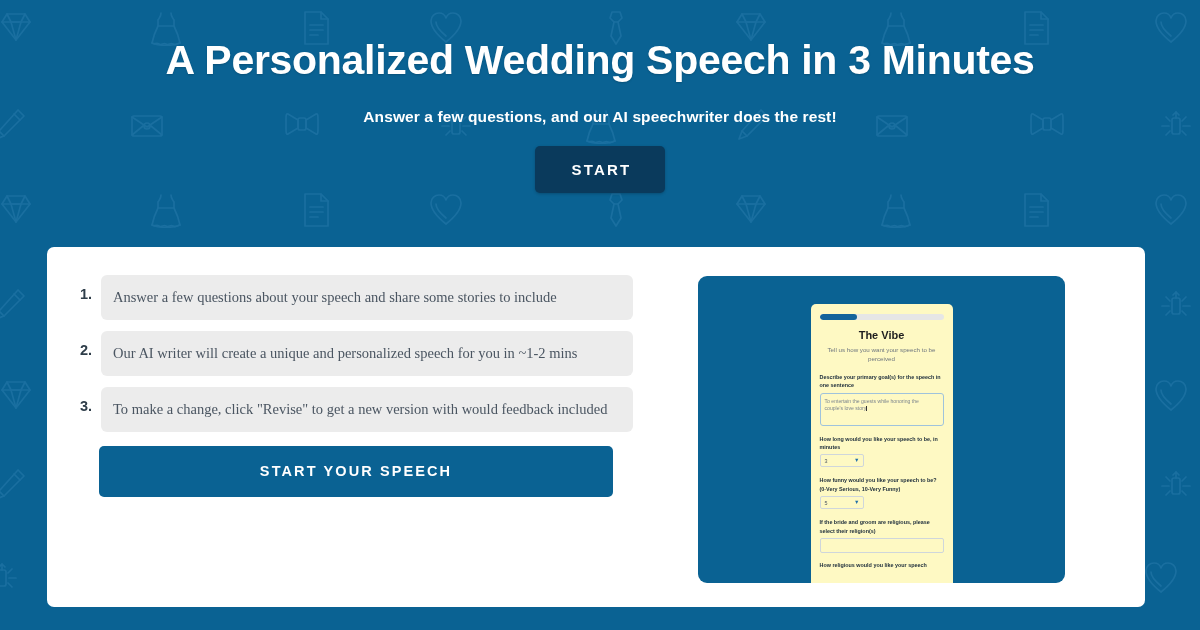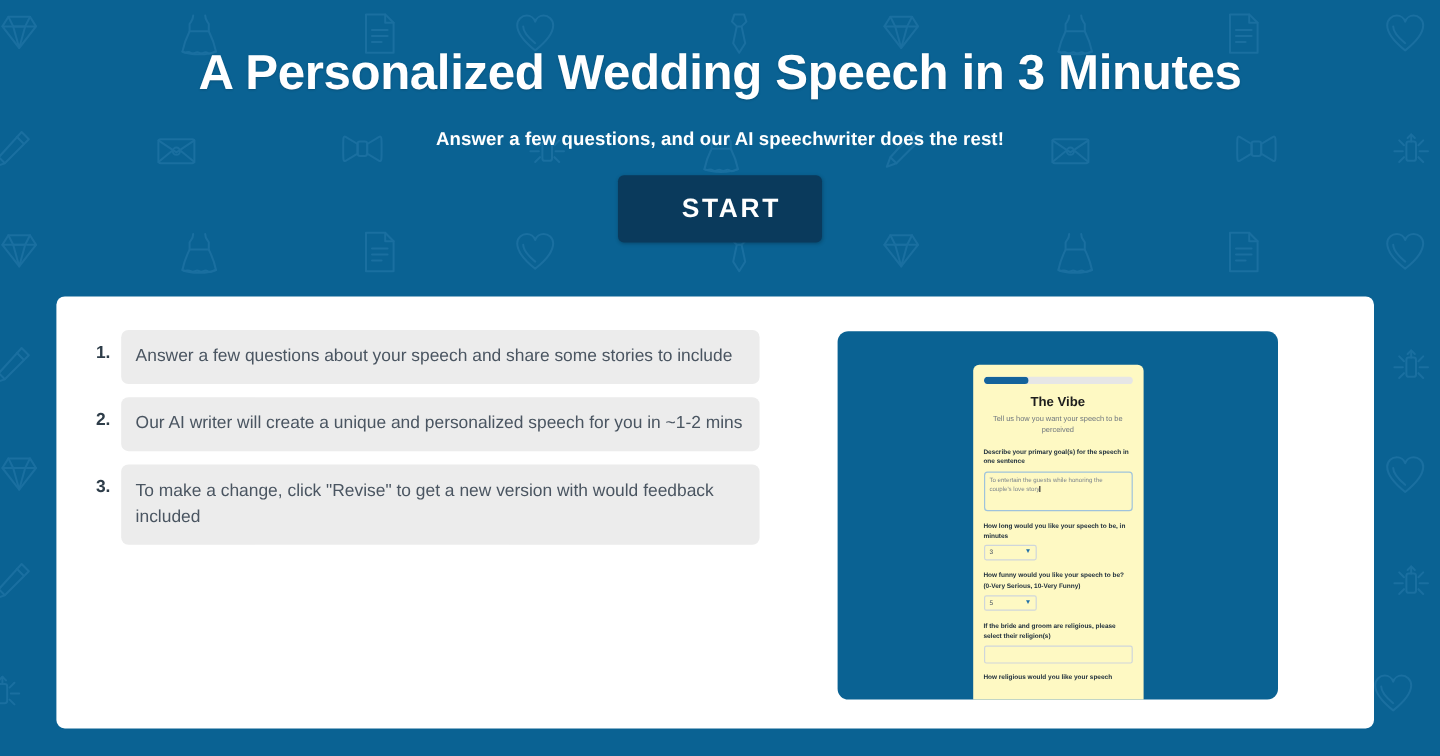--- a/index.html
+++ b/index.html
@@ -48,24 +48,24 @@
     font-size: 15.5px;
     font-weight: bold;
     margin-top: 24px;
     letter-spacing: 0.1px;
   }
   #start-button {
     display: inline-block;
     margin-top: 20px;
     background: #0a3a5c;
     color: #ffffff;
-    font-size: 22px;
+    font-size: 15px;
     font-weight: bold;
     letter-spacing: 2.2px;
-    padding: 15px 34px 15px 53px;
+    padding: 15px 34px 15px 37px;
     border: none;
     border-radius: 5px;
     cursor: pointer;
     font-family: "Liberation Sans", sans-serif;
     box-shadow: 0 1px 3px rgba(0,0,0,.22);
   }
 
   
   #card {
     position: absolute;
@@ -111,20 +111,21 @@
     font-weight: bold;
   }
   .step-text {
     flex: 1;
     background: #ececec;
     border-radius: 6px;
     padding: 11px 6px 12px 12px;
     color: #4a5561;
     font-size: 14.5px;
     line-height: 1.52;
+    font-family: Liberation Serif, serif;
   }
   #start-speech-button {
     display: block;
     width: 514px;
     margin: 14px 0 0 26px;
     background: #0a6293;
     color: #ffffff;
     border: none;
     border-radius: 5px;
     padding: 17px 0 18px;
@@ -391,20 +392,21 @@
         <li class="step">
           <div class="step-num">2.</div>
           <div class="step-text">Our AI writer will create a unique and personalized speech for you in ~1-2 mins</div>
         </li>
         <li class="step">
           <div class="step-num">3.</div>
           <div class="step-text">To make a change, click "Revise" to get a new version with would feedback included</div>
         </li>
       </ol>
 
+      <button id="start-speech-button">START YOUR SPEECH</button>
     </div>
 
     <div id="preview-col">
       <div id="preview-panel">
         <div id="phone">
 
           <div id="progress-track">
             <div id="progress-fill" style="width: 30%;"></div>
           </div>
 

